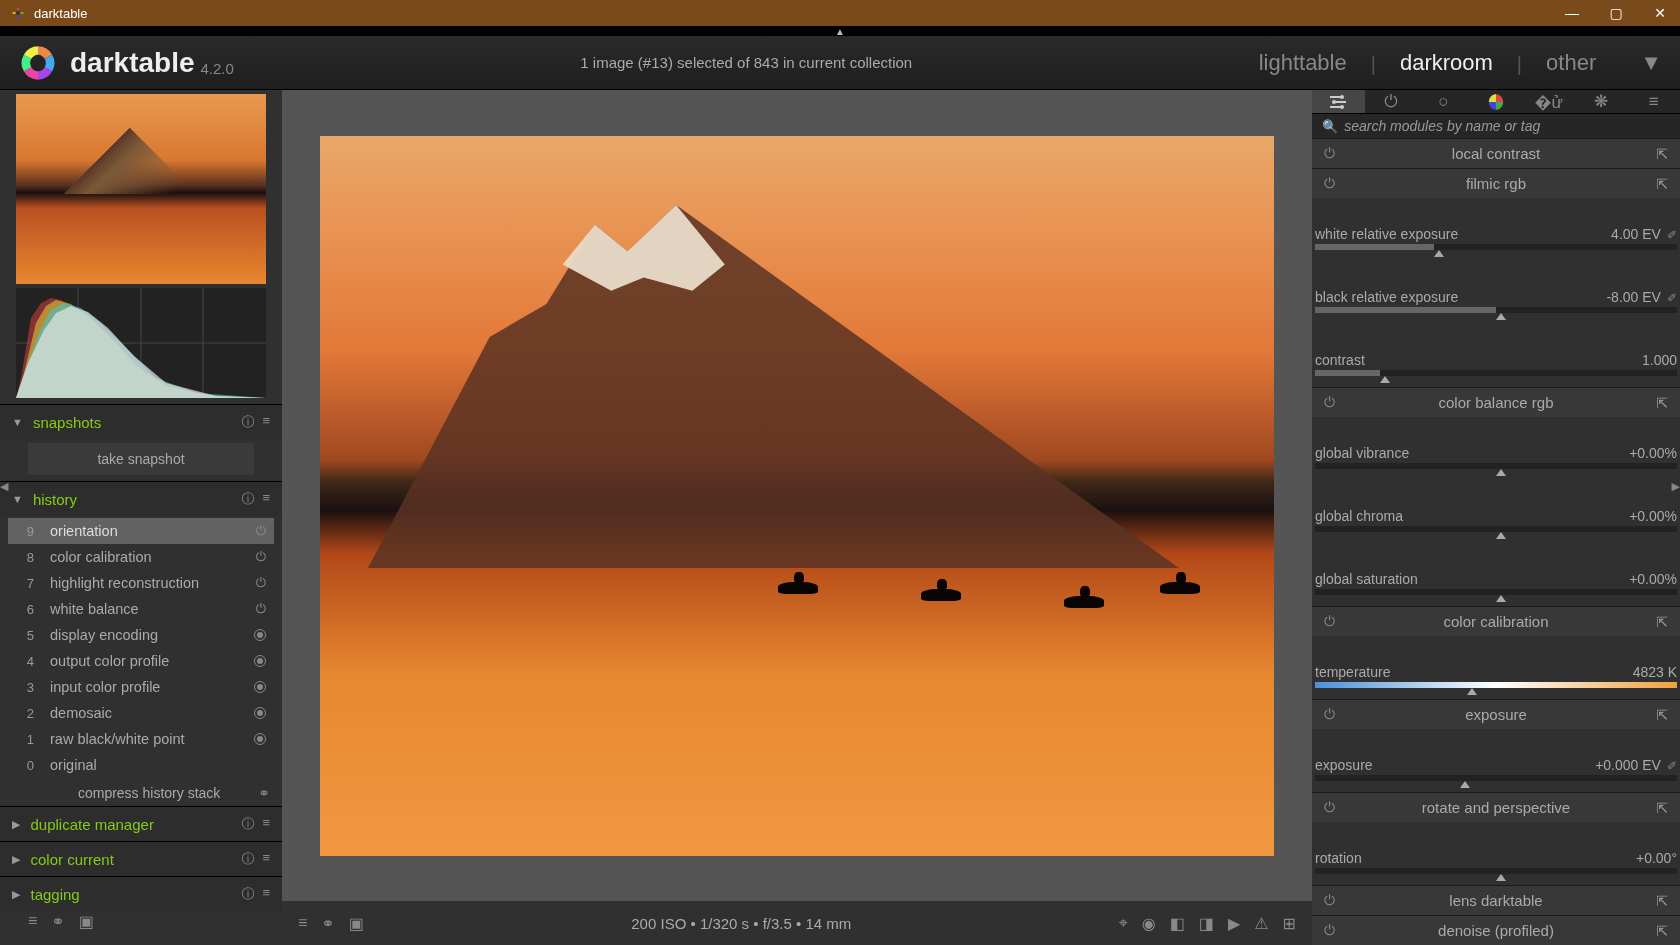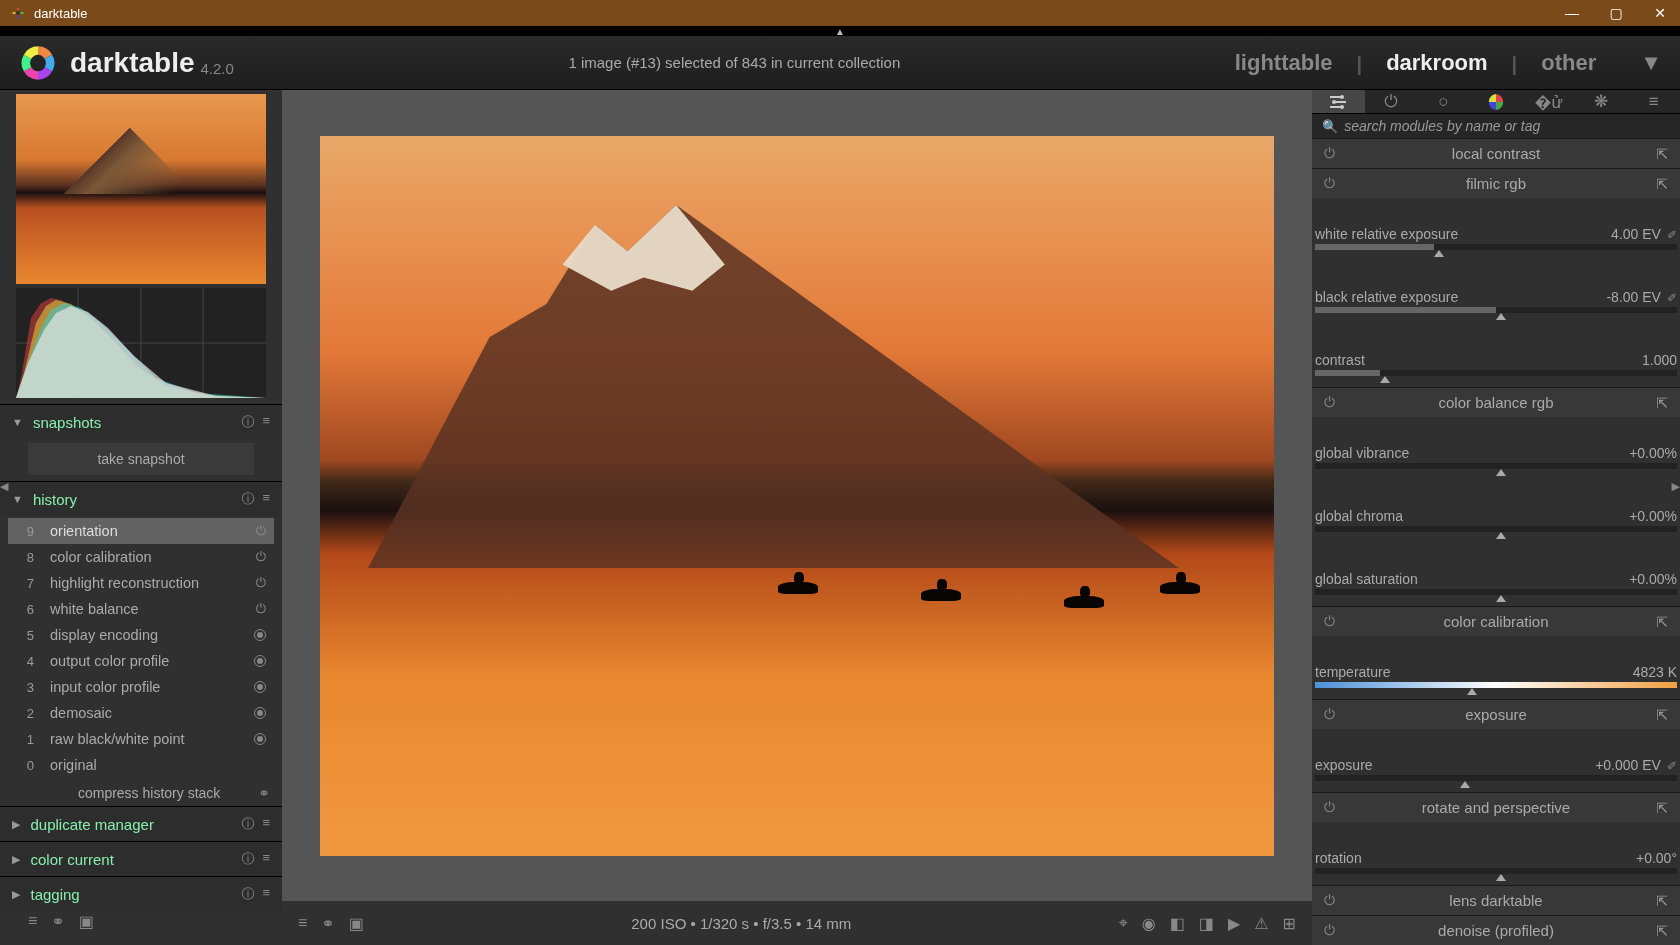--- a/index.html
+++ b/index.html
@@ -16,41 +16,41 @@
 .topbar { background: #000; height: 10px; display: flex; justify-content: center; align-items: center; }
 .topbar-arrow { color: #bbb; font-size: 10px; }
 
 
 .header { background: linear-gradient(to bottom, #2a2a2a, #1e1e1e); height: 54px; display: flex; align-items: center; padding: 0 18px; border-bottom: 1px solid #000; }
 .logo { display: flex; align-items: center; gap: 12px; }
 .logo-svg { width: 40px; height: 40px; }
 .logo-text { color: #eee; font-size: 28px; font-weight: 600; }
 .logo-ver { color: #888; font-size: 15px; align-self: flex-end; margin-bottom: 6px; margin-left: -6px; }
 .header-center { flex: 1; text-align: center; color: #aaa; font-size: 15px; }
-.header-nav { display: flex; align-items: flex-end; gap: 24px; font-size: 22px; font-weight: bold; }
+.header-nav { display: flex; align-items: flex-end; gap: 24px; font-size: 22px; }
 .header-nav span { color: #888; cursor: pointer; }
 .header-nav span.active { color: #eee; }
 .header-nav .sep { color: #555; font-size: 20px; }
 .header-dropdown { margin-left: 20px; color: #ccc; cursor: pointer; }
 
 
 .main { display: flex; height: calc(945px - 26px - 10px - 54px); }
 
 
 .left-panel { width: 282px; background: #303030; display: flex; flex-direction: column; overflow: hidden; }
 .preview-thumb { width: 250px; height: 190px; margin: 4px auto 2px; background: linear-gradient(to bottom, #e89850 0%, #d87830 35%, #5a3020 48%, #1a1010 52%, #b85020 60%, #e88830 100%); position: relative; }
 .preview-thumb::before { content:''; position:absolute; left:30px; top:10px; width:150px; height:90px; background: linear-gradient(135deg, transparent 45%, #5a3828 45%, #7a5838 55%, transparent 90%); clip-path: polygon(0 100%, 30% 20%, 35% 25%, 40% 0, 100% 100%); }
 
 .histogram { width: 250px; height: 110px; margin: 2px auto 6px; background: #222; position: relative; overflow:hidden; }
 .histogram svg { width:100%; height:100%; }
 
 .panel-section { border-top: 1px solid #000; }
 .panel-header { display: flex; align-items: center; padding: 8px 12px; cursor: pointer; background: #2d2d2d; }
 .panel-arrow { color: #999; font-size: 11px; margin-right: 10px; }
-.panel-title { flex: 1; color: #86efac; font-size: 15px; }
+.panel-title { flex: 1; color: #84cc16; font-size: 15px; }
 .panel-icons { display: flex; gap: 8px; color: #888; font-size: 13px; }
 .panel-icon { cursor:pointer; }
 
 .snapshot-btn { background: #3a3a3a; color: #aaa; text-align: center; padding: 8px; margin: 4px 28px 6px; cursor: pointer; font-size: 14px; }
 
 .history-list { padding: 2px 8px; }
 .history-item { display: flex; align-items: center; padding: 3px 4px; font-size: 14.5px; cursor: pointer; }
 .history-item.selected { background: #626262; }
 .history-num { width: 22px; text-align: right; color: #999; font-size: 13px; margin-right: 10px; }
 .history-label { flex: 1; color: #aaa; padding: 2px 6px; }

